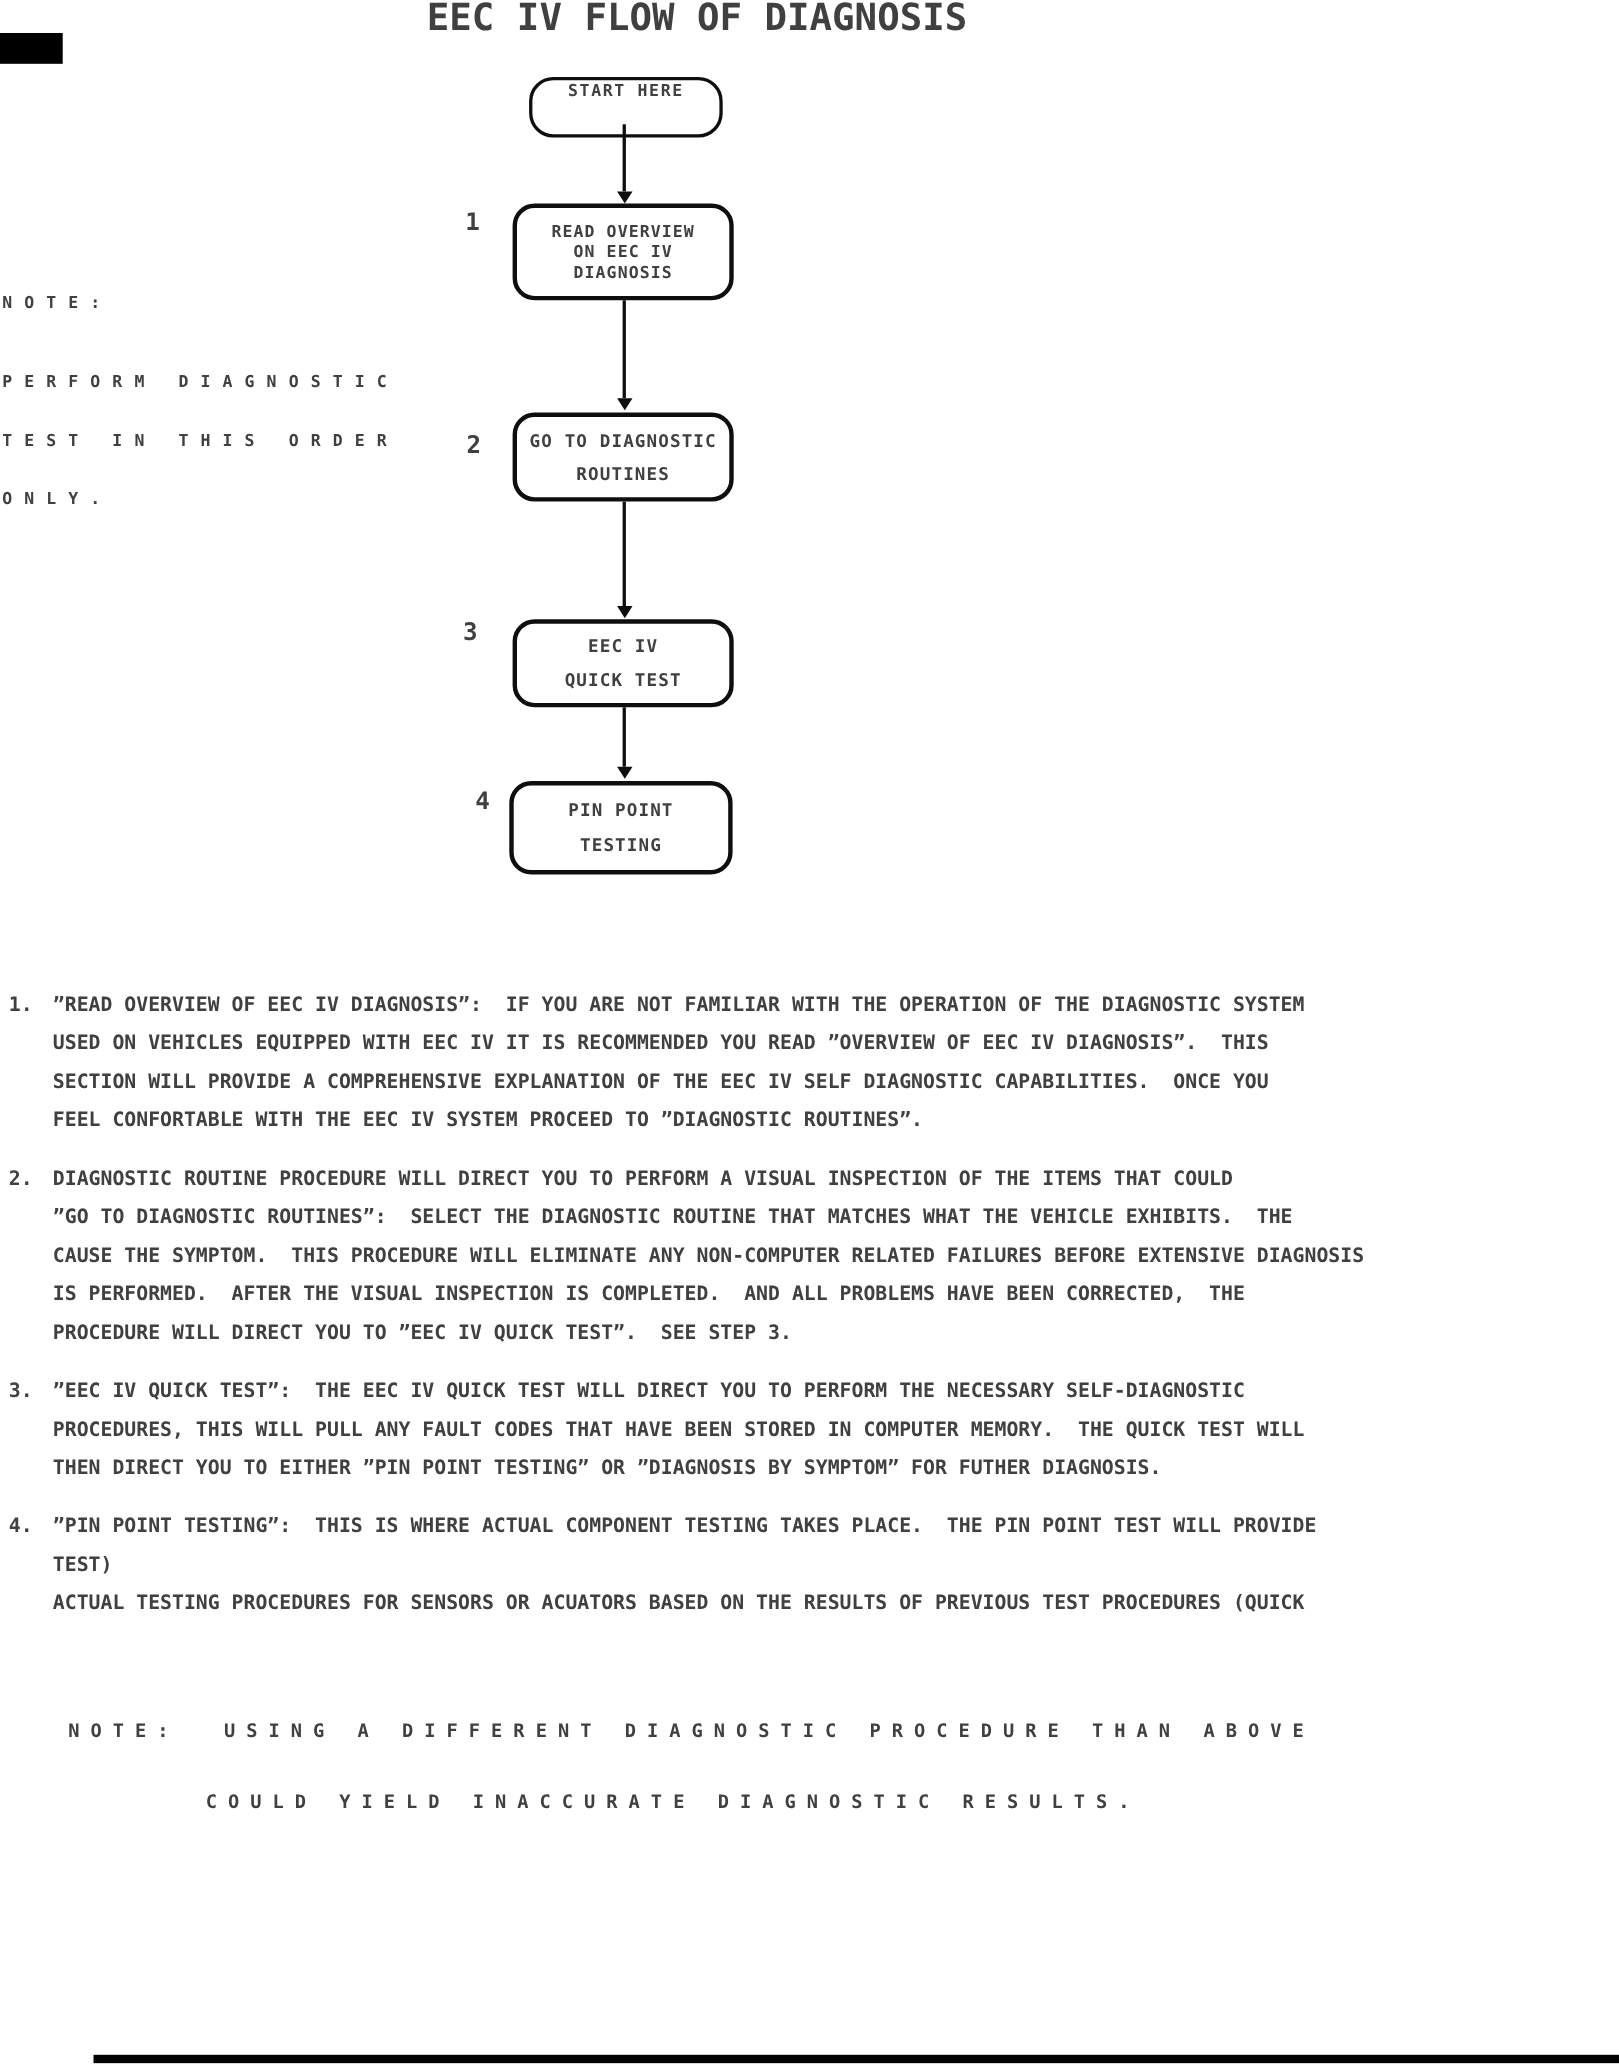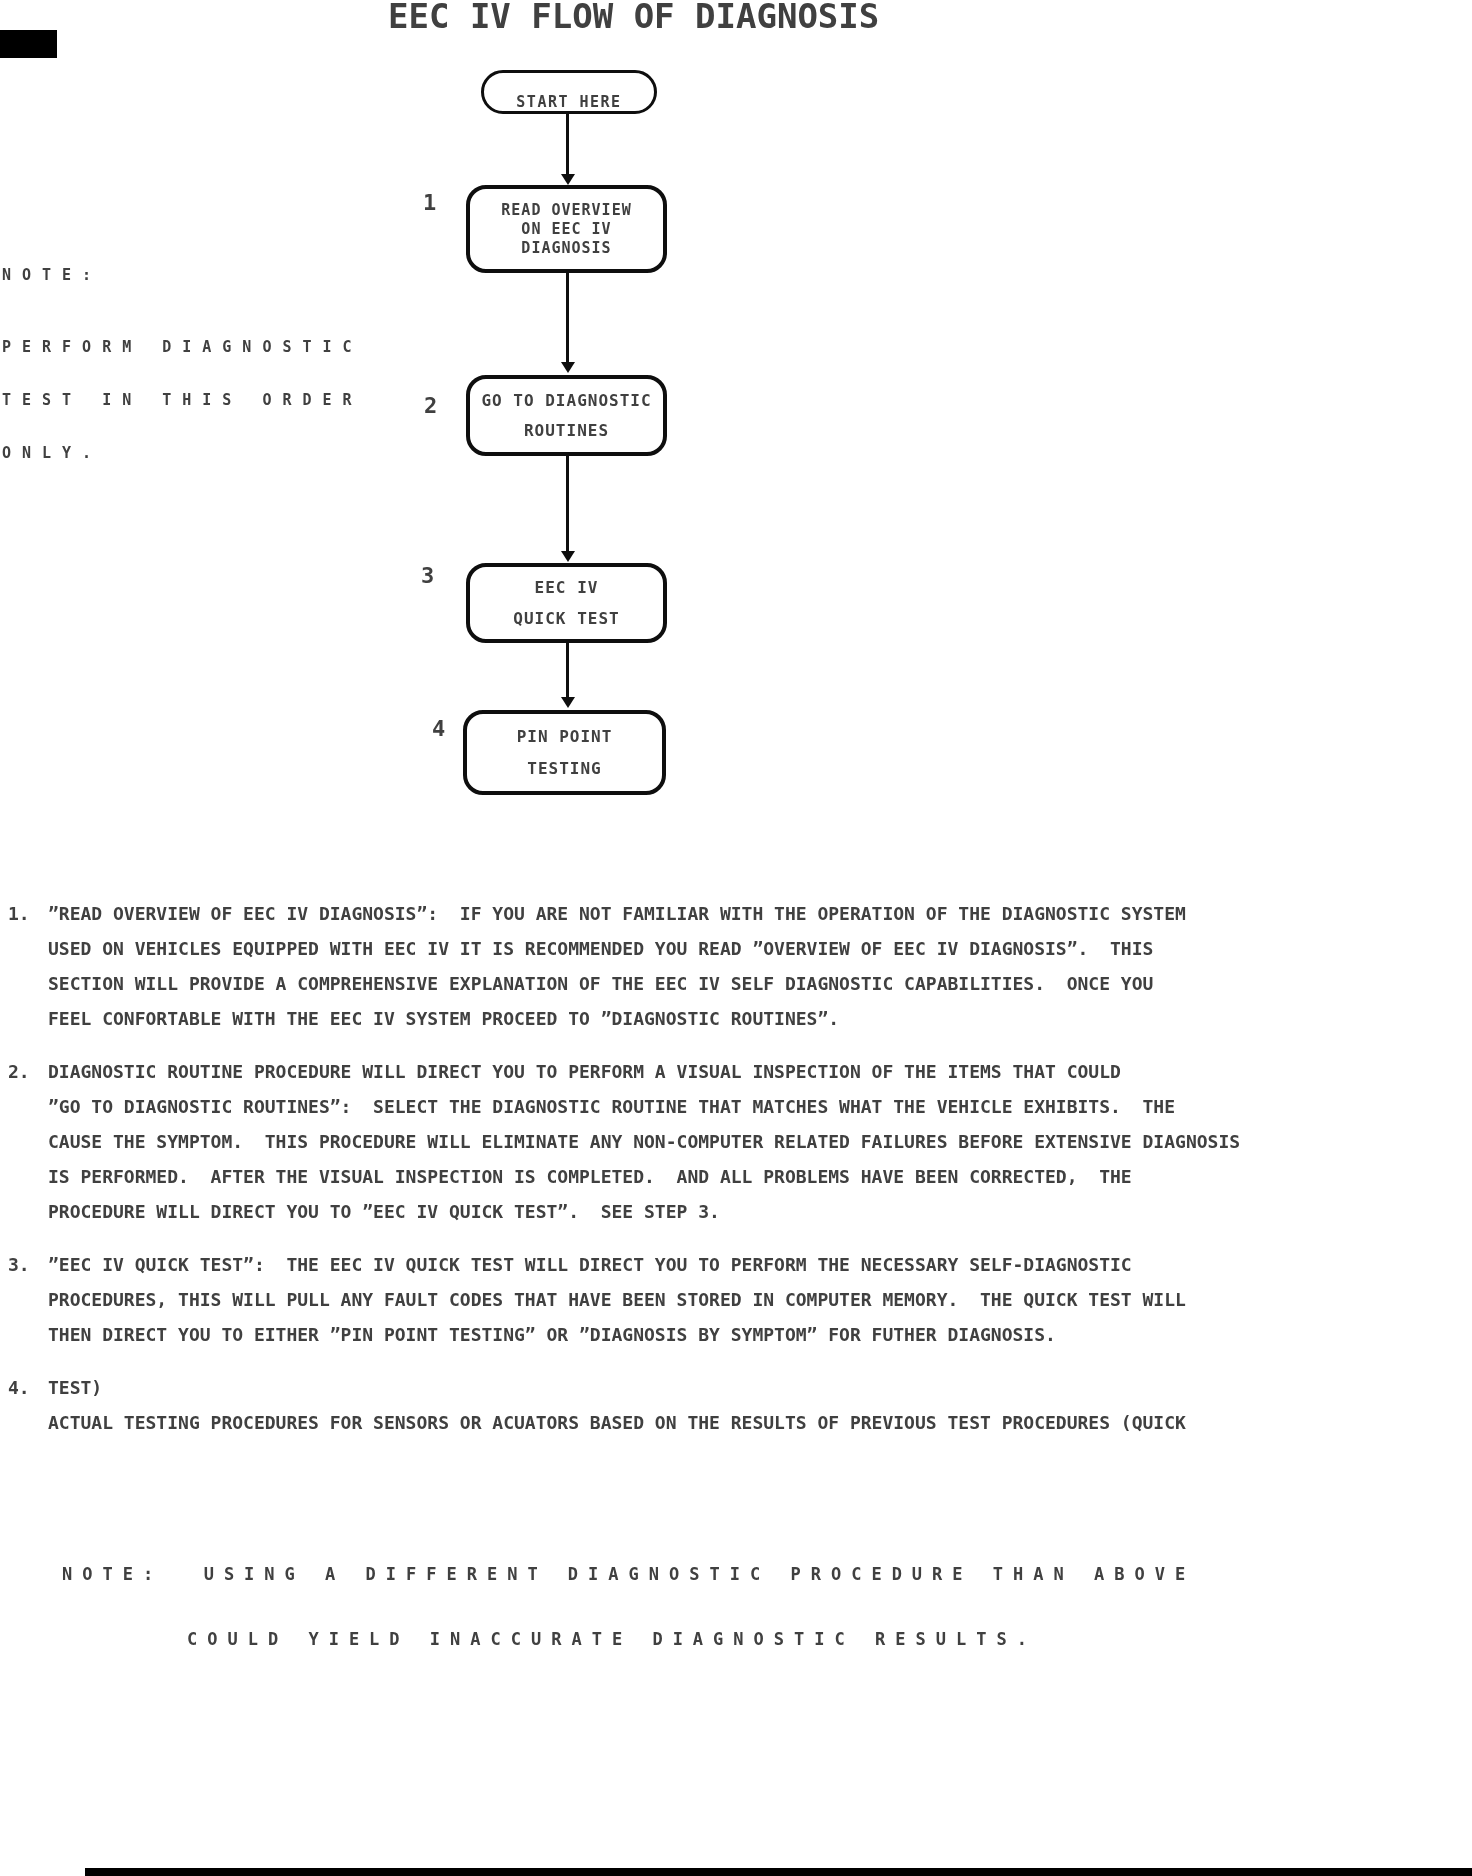--- a/index.html
+++ b/index.html
@@ -50,23 +50,23 @@
     flex-direction: column;
     align-items: center;
     text-align: center;
     font-weight: 700;
     font-size: 16px;
     letter-spacing: 1px;
   }
   .flow-node .nl { white-space: pre; }
 
   #node-start {
-    left: 481px; top: 70px; width: 176px; height: 44px;
+    left: 481px; top: 70px; width: 176px; height: 55px;
     border-width: 3px; border-radius: 22px;
-    justify-content: flex-end; font-size: 15px; letter-spacing: 1.5px;
+    justify-content: flex-start; font-size: 15px; letter-spacing: 1.5px;
   }
   #node-1 { left: 466px; top: 185px; width: 201px; height: 88px;
             justify-content: center; font-size: 15px; line-height: 19px; }
   #node-2 { left: 466px; top: 375px; width: 201px; height: 81px; justify-content: space-evenly; }
   #node-3 { left: 466px; top: 563px; width: 201px; height: 80px; justify-content: space-evenly; }
   #node-4 { left: 463px; top: 710px; width: 203px; height: 85px; justify-content: space-evenly; }
 
   .step-num { position: absolute; font-size: 22px; font-weight: 700; }
   #num-1 { left: 423px; top: 190px; }
   #num-2 { left: 424px; top: 393px; }
@@ -195,20 +195,21 @@
       <div class="para-lines">
         <div class="para-line">”EEC IV QUICK TEST”:  THE EEC IV QUICK TEST WILL DIRECT YOU TO PERFORM THE NECESSARY SELF-DIAGNOSTIC</div>
         <div class="para-line">PROCEDURES, THIS WILL PULL ANY FAULT CODES THAT HAVE BEEN STORED IN COMPUTER MEMORY.  THE QUICK TEST WILL</div>
         <div class="para-line">THEN DIRECT YOU TO EITHER ”PIN POINT TESTING” OR ”DIAGNOSIS BY SYMPTOM” FOR FUTHER DIAGNOSIS.</div>
       </div>
     </div>
 
     <div class="para">
       <div class="para-num">4.</div>
       <div class="para-lines">
+        <div class="para-line">”PIN POINT TESTING”:  THIS IS WHERE ACTUAL COMPONENT TESTING TAKES PLACE.  THE PIN POINT TEST WILL PROVIDE</div>
         <div class="para-line">TEST)</div>
         <div class="para-line">ACTUAL TESTING PROCEDURES FOR SENSORS OR ACUATORS BASED ON THE RESULTS OF PREVIOUS TEST PROCEDURES (QUICK</div>
       </div>
     </div>
 
   </div>
 
   <div class="footer-note">
     <div class="fline">NOTE:  USING A DIFFERENT DIAGNOSTIC PROCEDURE THAN ABOVE</div>
     <div class="fline fline2">COULD YIELD INACCURATE DIAGNOSTIC RESULTS.</div>

